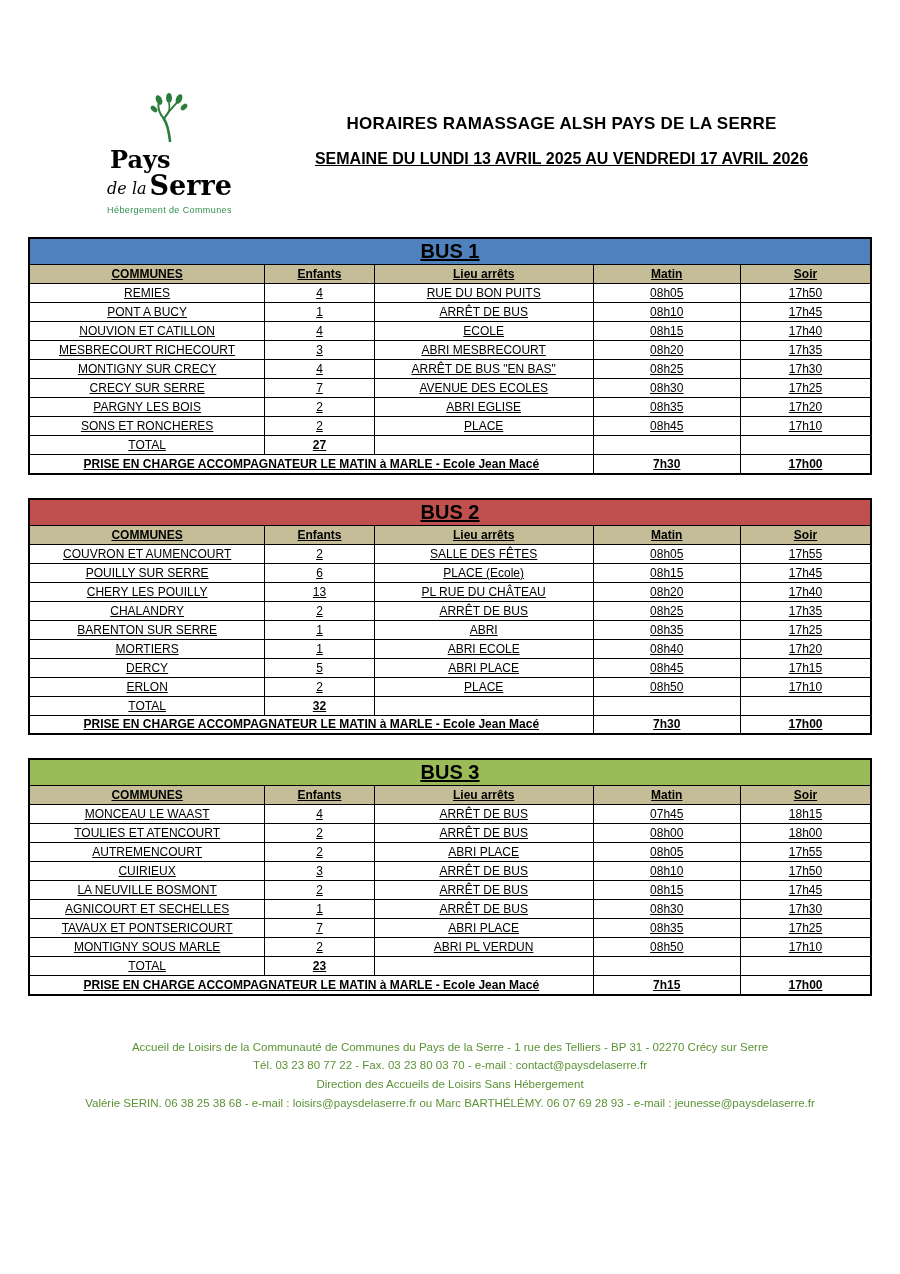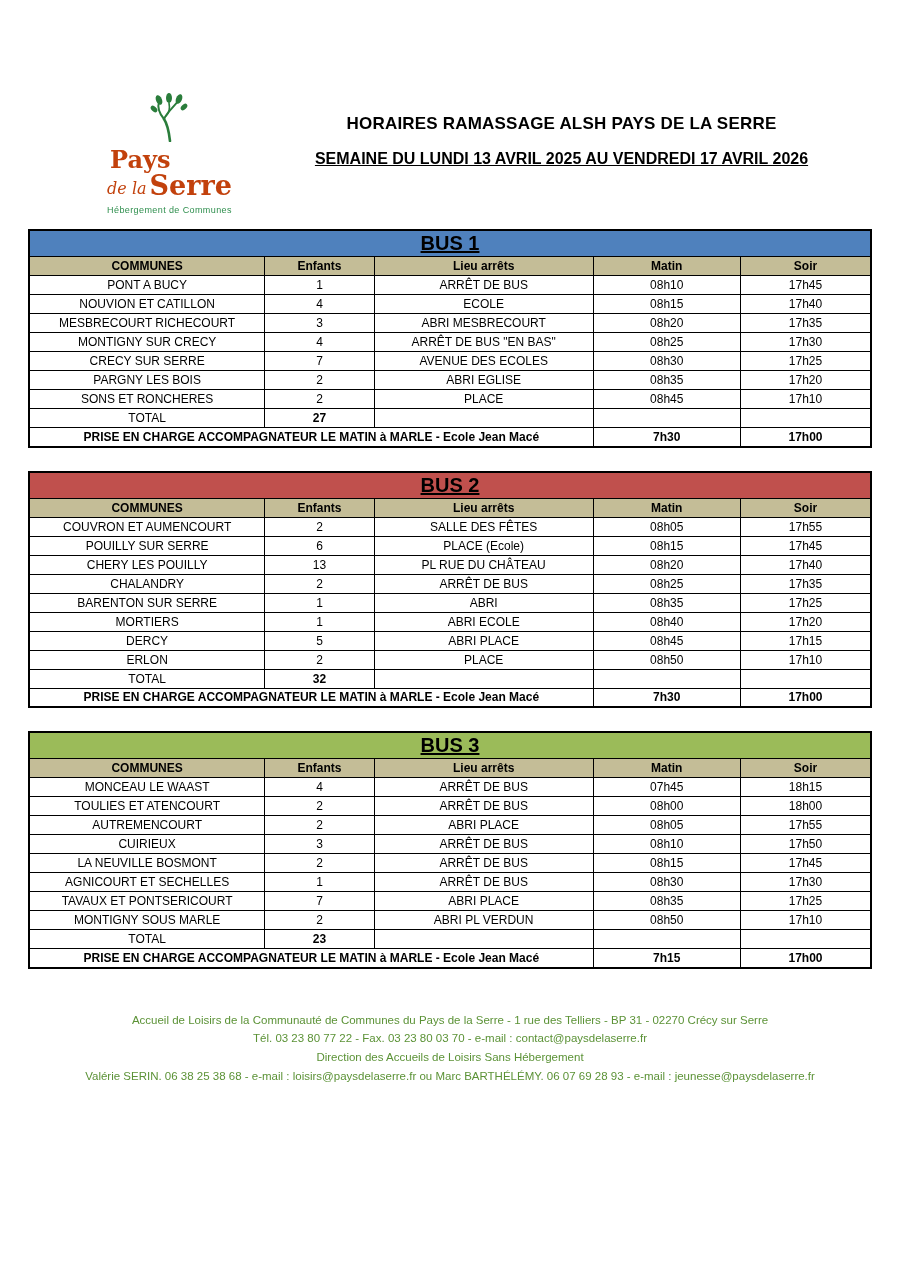--- a/index.html
+++ b/index.html
@@ -17,21 +17,21 @@
     align-items: flex-start;
     padding: 92px 44px 0 62px;
   }
   .logo {
     width: 215px;
     text-align: center;
     flex-shrink: 0;
   }
   .logo-text {
     font-family: "DejaVu Serif", serif;
-    color: #c2410c;
+    color: #000000;
     line-height: 1.02;
     margin-top: 2px;
   }
   .logo-line1 { font-size: 24px; font-weight: bold; text-align: left; padding-left: 48px; }
   .logo-line2 { display: flex; align-items: flex-end; justify-content: center; }
   .logo-dela { font-size: 16px; font-style: italic; margin-right: 3px; padding-bottom: 3px; }
   .logo-serre { font-size: 27px; font-weight: bold; }
   .logo-tagline {
     font-size: 9px;
     color: #2f8f4e;
@@ -41,21 +41,21 @@
   }
   .titles {
     flex: 1;
     text-align: center;
     padding-top: 22px;
     padding-right: 10px;
   }
   .title { font-size: 17px; font-weight: bold; letter-spacing: 0.2px; }
   .subtitle { font-size: 16px; font-weight: bold; text-decoration: underline; margin-top: 16px; }
 
-  .tables-wrap { padding: 0 28px; margin-top: 14px; }
+  .tables-wrap { padding: 0 28px; margin-top: 22px; text-decoration: underline; }
   table.bus-table {
     width: 100%;
     border-collapse: collapse;
     border: 2px solid #000;
     table-layout: fixed;
     margin-bottom: 23px;
     background: #fff;
   }
   table.bus-table th, table.bus-table td {
     border: 1px solid #000;
@@ -147,20 +147,27 @@
           <tr>
             <th class="col-header">COMMUNES</th>
             <th class="col-header">Enfants</th>
             <th class="col-header">Lieu arrêts</th>
             <th class="col-header">Matin</th>
             <th class="col-header">Soir</th>
           </tr>
         </thead>
         <tbody>
           <tr>
+            <td class="commune">REMIES</td>
+            <td class="">4</td>
+            <td class="">RUE DU BON PUITS</td>
+            <td class="">08h05</td>
+            <td class="">17h50</td>
+          </tr>
+          <tr>
             <td class="commune">PONT A BUCY</td>
             <td class="">1</td>
             <td class="">ARRÊT DE BUS</td>
             <td class="">08h10</td>
             <td class="">17h45</td>
           </tr>
           <tr>
             <td class="commune">NOUVION ET CATILLON</td>
             <td class="">4</td>
             <td class="">ECOLE</td>

